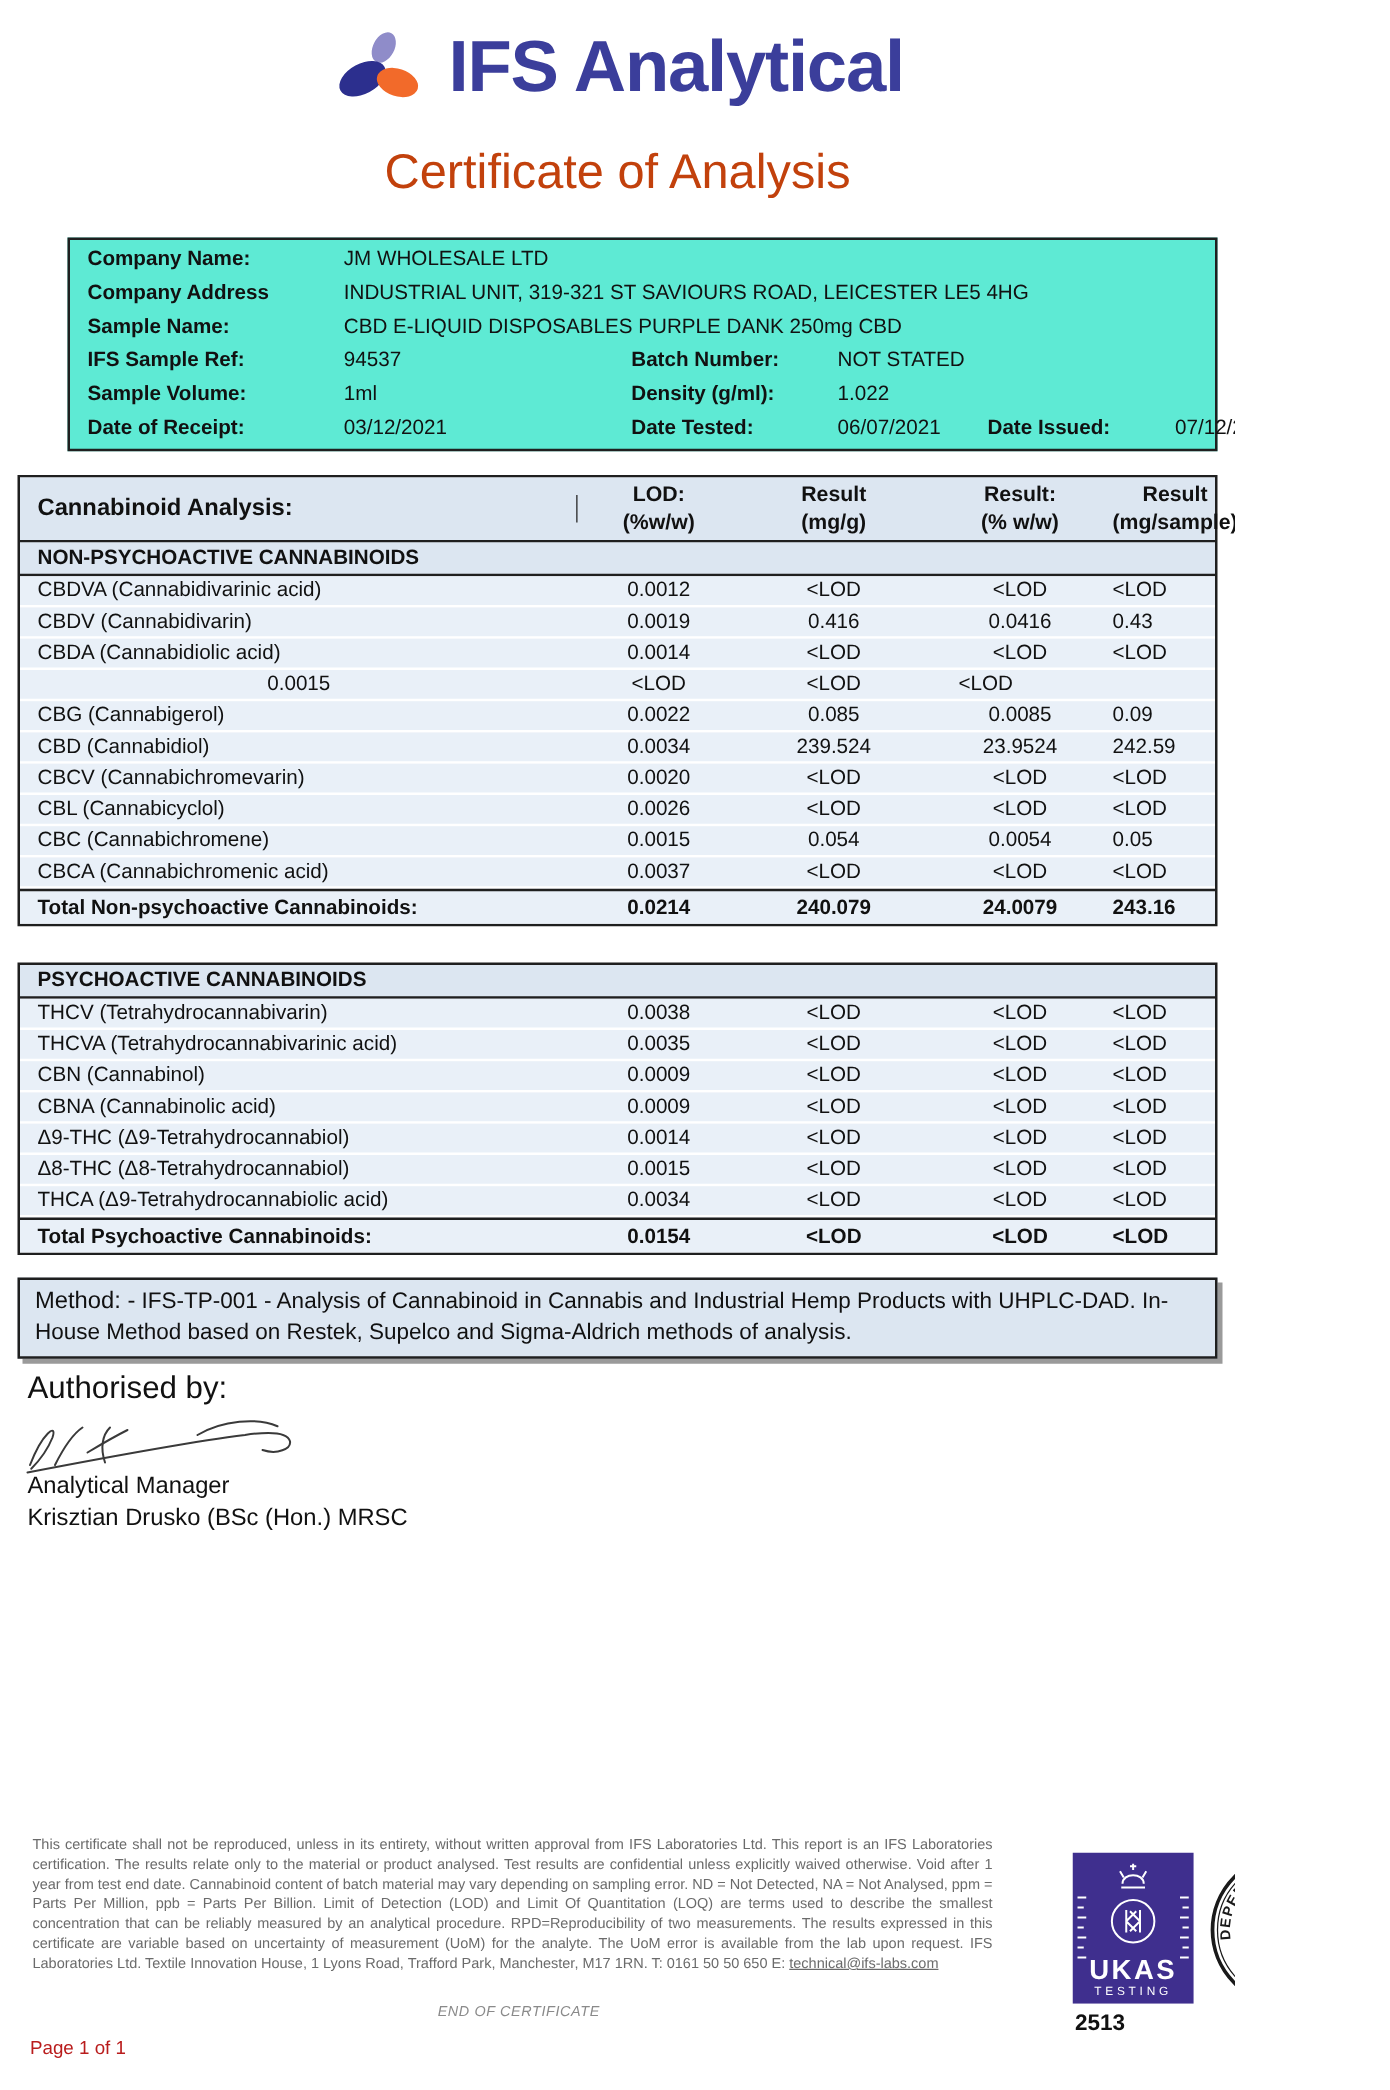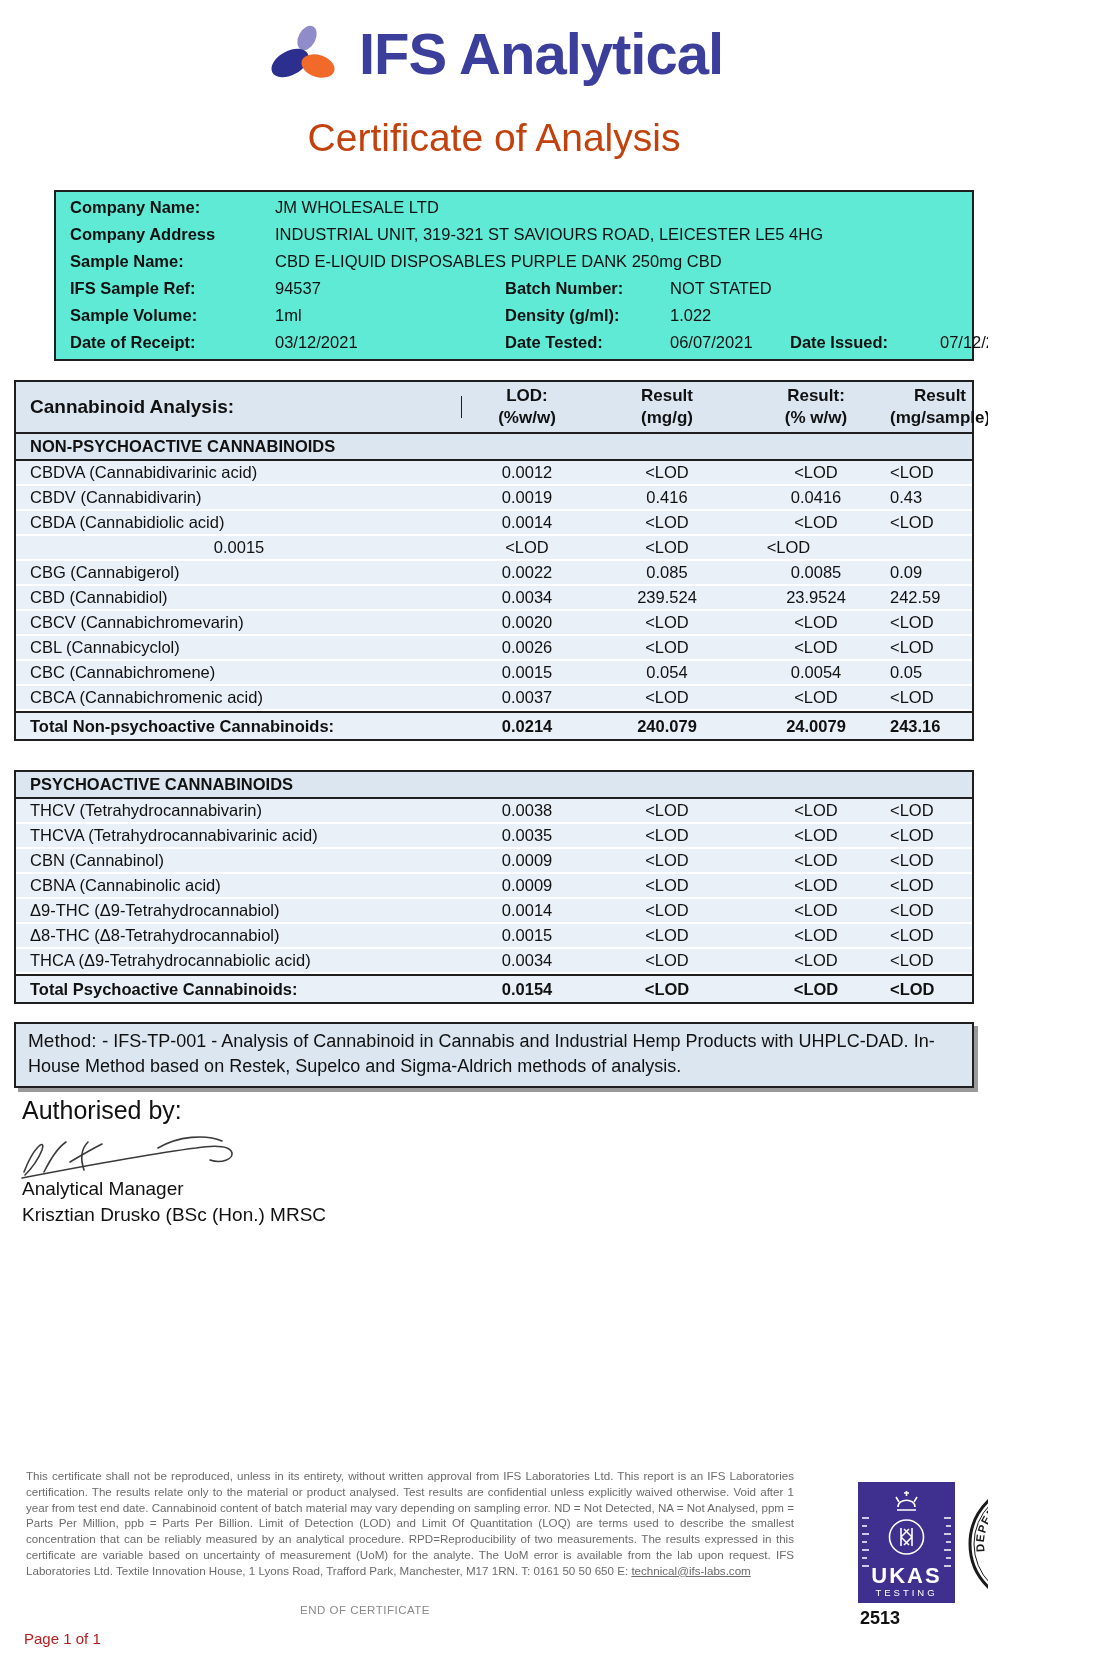--- a/index.html
+++ b/index.html
@@ -52,22 +52,22 @@
   .auth-name{position:absolute;top:1204px;left:22px;font-size:19px;}
 
   
   .disclaimer{position:absolute;top:1468px;left:26px;width:768px;font-size:11.6px;
               line-height:15.8px;color:#6b6b6b;text-align:justify;}
   .disclaimer a{color:#6b6b6b;text-decoration:underline;}
   .ukas{position:absolute;top:1482px;left:858px;}
   .stamp{position:absolute;top:1480px;left:966px;}
   .cert-number{position:absolute;top:1608px;left:838px;width:84px;text-align:center;
                font-weight:bold;font-size:18px;color:#111;}
-  .end-text{position:absolute;top:1604px;left:300px;width:230px;
-            font-size:11.5px;color:#8a8a8a;letter-spacing:.5px;}
+  .end-text{position:absolute;top:1604px;left:300px;width:230px;text-align:center;
+            font-size:11.5px;color:#8a8a8a;letter-spacing:.5px;font-style:italic;}
   .page-num{position:absolute;top:1630px;left:24px;font-size:15px;color:#b91c1c;}
 </style>
 </head>
 <body>
 
 <div class="page">
 
   <div class="brand-row">
     <svg width="80" height="74" viewBox="0 0 80 74">
       <ellipse cx="42" cy="22" rx="13" ry="8.5" transform="rotate(-62 42 22)" fill="#8f8cc9"></ellipse>

